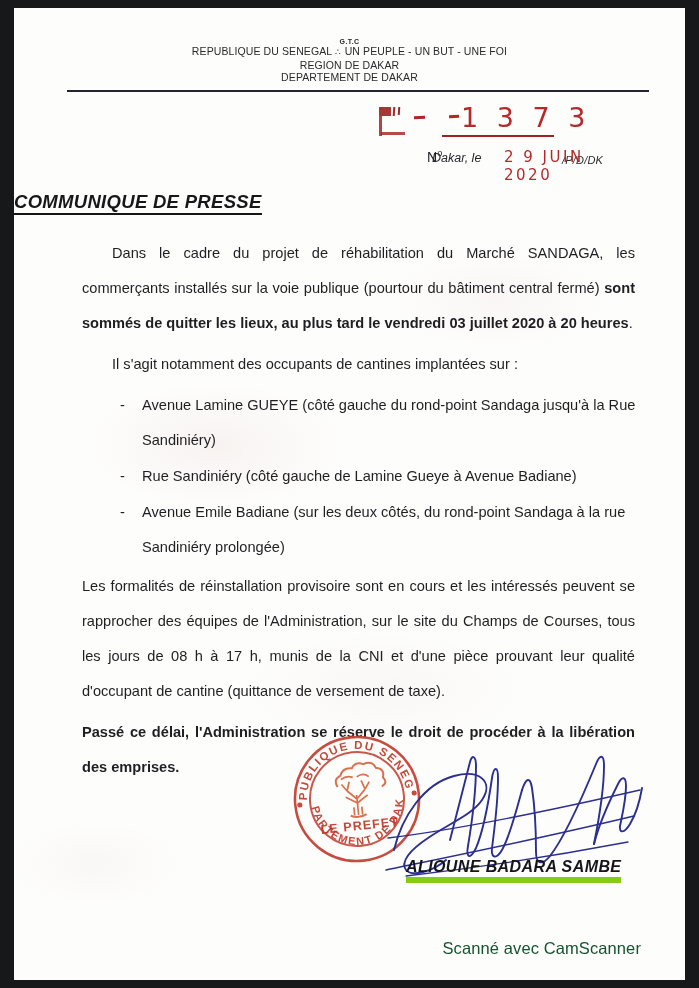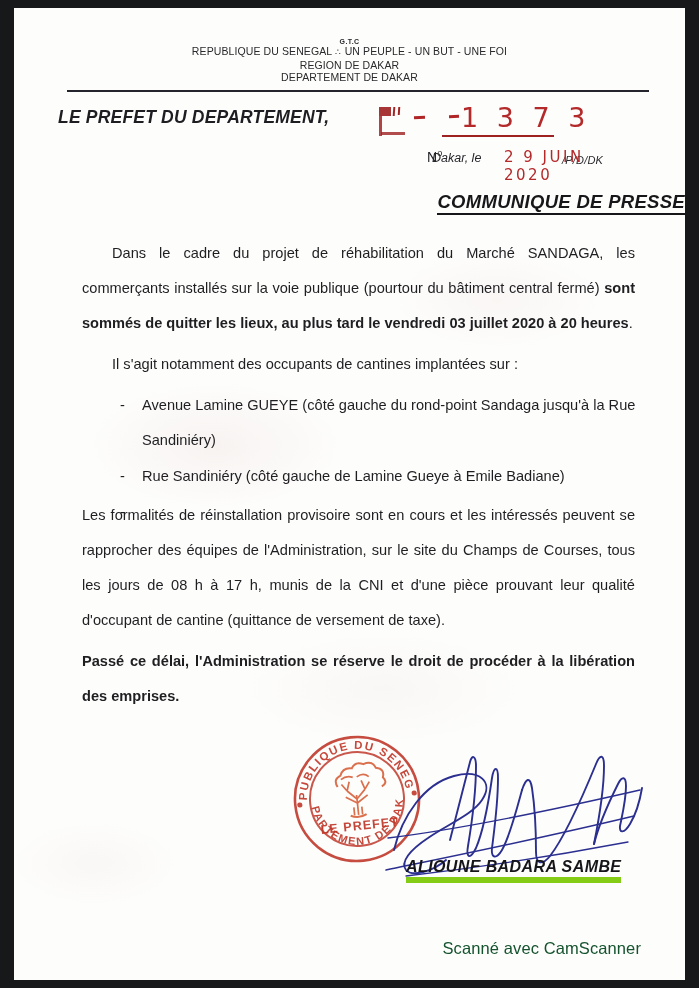--- a/index.html
+++ b/index.html
@@ -169,21 +169,21 @@
   .date-stamp {
     position: absolute; left: 135px; top: 44px;
     font-size: 15px; color: #b42a2a; letter-spacing: 2.5px;
     font-family: "DejaVu Sans", sans-serif;
   }
 
   
   .doc-title {
     position: absolute;
     top: 183px; left: 0; right: 0;
-    text-align: right;
+    text-align: left;
   }
   .doc-title span {
     font-size: 18.5px;
     font-weight: bold;
     font-style: italic;
     letter-spacing: .3px;
     color: #171719;
     border-bottom: 2.2px solid #171719;
     padding-bottom: 1px;
   }
@@ -281,21 +281,20 @@
           <span>REPUBLIQUE DU SENEGAL</span>
           <span class="mast-sep">∴</span>
           <span>UN PEUPLE - UN BUT - UNE FOI</span>
         </div>
         <div class="mast-line">REGION DE DAKAR</div>
         <div class="mast-line">DEPARTEMENT DE DAKAR</div>
       </div>
 
       <div class="rule"></div>
 
-      <div class="prefet">LE PREFET DU DEPARTEMENT,</div>
 
       <div class="stamp-block">
         <div class="stamp-mark">
           <span class="bar-a"></span>
             <span class="bar-b"></span>
             <span class="bar-c"></span>
           <span class="tick1"></span>
             <span class="tick2"></span>
         </div>
         <div class="dash-l"></div>
@@ -322,24 +321,25 @@
 
         <p class="para indent">Il s'agit notamment des occupants de cantines implantées sur :</p>
 
         <ul class="streets">
           <li>
             <span class="dash">-</span>
             <span>Avenue Lamine GUEYE (côté gauche du rond-point Sandaga jusqu'à la Rue Sandiniéry)</span>
           </li>
           <li>
             <span class="dash">-</span>
-            <span>Rue Sandiniéry (côté gauche de Lamine Gueye à Emile Badiane)</span>
+            <span>Rue Sandiniéry (côté gauche de Lamine Gueye à Avenue Badiane)</span>
           </li>
           <li>
             <span class="dash">-</span>
+            <span>Avenue Emile Badiane (sur les deux côtés, du rond-point Sandaga à la rue Sandiniéry prolongée)</span>
           </li>
         </ul>
 
         <p class="para">Les formalités de réinstallation provisoire sont en cours et les intéressés peuvent se rapprocher des équipes de l'Administration, sur le site du Champs de Courses, tous les jours de 08 h à 17 h, munis de la CNI et d'une pièce prouvant leur qualité d'occupant de cantine (quittance de versement de taxe).</p>
 
         <p class="para bold">
           <span>Passé ce délai, l'Administration se réserve le droit de procéder à la libération des emprises</span><span>.</span>
         </p>
       </div>
 

